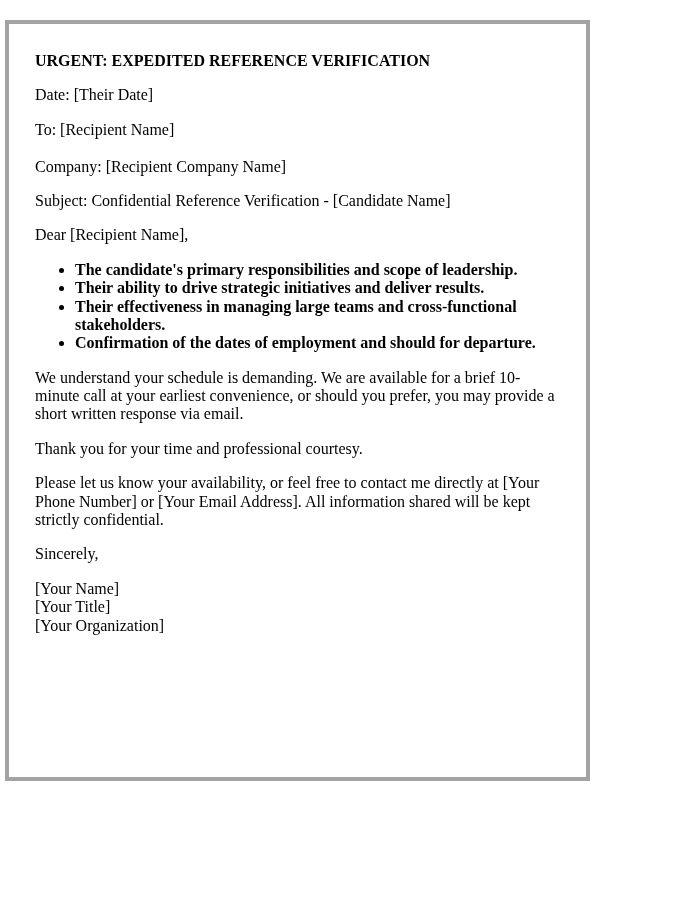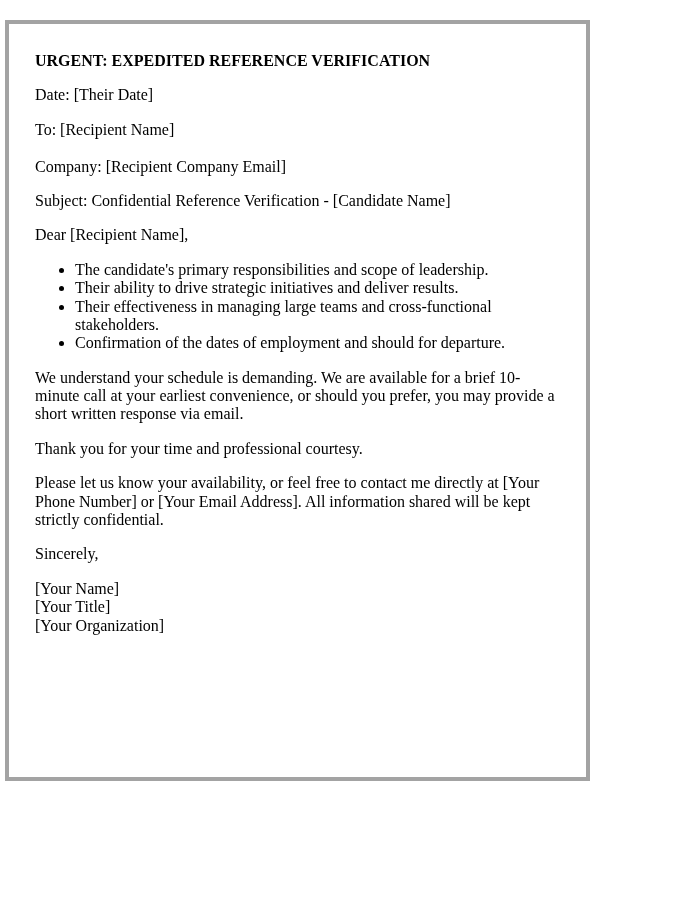--- a/index.html
+++ b/index.html
@@ -30,39 +30,40 @@
   }
   .letter-box p {
     margin: 16px 0;
   }
   .heading {
     font-weight: bold;
   }
   ul.points {
     margin: 12px 0;
     padding-left: 40px;
+    font-weight: bold;
   }
   ul.points li {
     margin: 0;
   }
 </style>
 </head>
 <body>
 
 <div class="page">
   <div class="letter-box">
 
     <p class="heading">URGENT: EXPEDITED REFERENCE VERIFICATION</p>
 
     <p>Date: [Their Date]</p>
 
     <p>
       <span>To: [Recipient Name]</span><br>
       <br>
-      <span>Company: [Recipient Company Email]</span>
+      <span>Company: [Recipient Company Name]</span>
     </p>
 
     <p>Subject: Confidential Reference Verification - [Candidate Name]</p>
 
     <p>Dear [Recipient Name],</p>
 
 
 
     <ul class="points">
       <li>The candidate's primary responsibilities and scope of leadership.</li>

